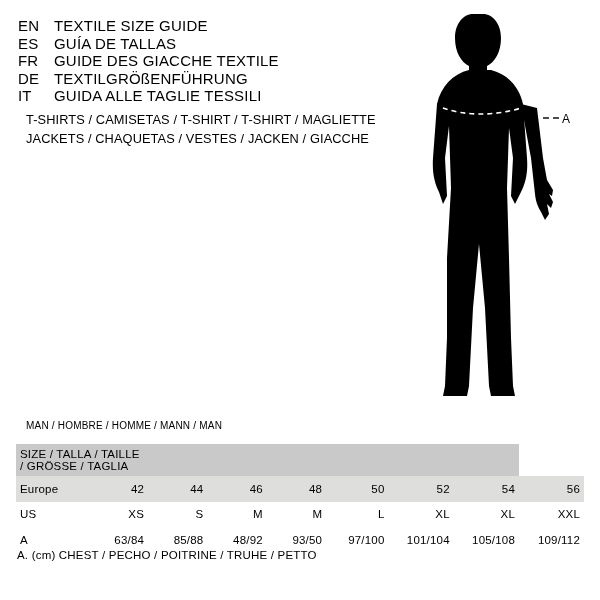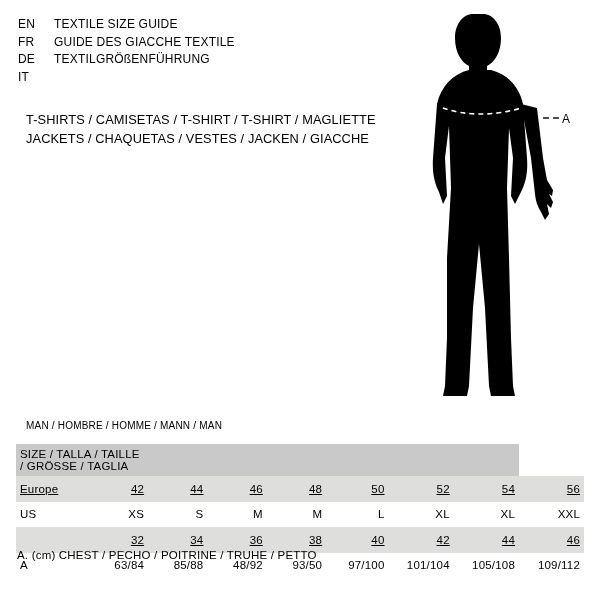--- a/index.html
+++ b/index.html
@@ -25,21 +25,21 @@
   .lang-block {
     position: absolute;
     left: 18px;
     top: 17px;
     width: 380px;
   }
   .lang-row {
     display: flex;
     align-items: baseline;
     height: 17.5px;
-    font-size: 12px;
+    font-size: 15px;
     letter-spacing: 0.2px;
   }
   .lang-code {
     width: 36px;
     flex: 0 0 36px;
   }
   .lang-text {
     flex: 1 1 auto;
     white-space: nowrap;
   }
@@ -98,21 +98,20 @@
     vertical-align: middle;
     letter-spacing: 0.2px;
   }
   .row-head td {
     background: #c9c9c9;
     font-size: 11.5px;
     height: 18px;
   }
   .row-shade td {
     background: #dededd;
-    text-decoration: underline;
   }
   .row-plain td {
     background: #ffffff;
     margin-top: 32px;
   }
   .col-label {
     width: 86px;
     padding-left: 4px !important;
   }
   .cell {
@@ -135,29 +134,34 @@
 <body>
 
 <div class="page">
 
   <div class="lang-block">
     <div class="lang-row">
       <span class="lang-code">EN</span>
       <span class="lang-text">TEXTILE SIZE GUIDE</span>
     </div>
     <div class="lang-row">
+      <span class="lang-code">ES</span>
+      <span class="lang-text">GUÍA DE TALLAS</span>
+    </div>
+    <div class="lang-row">
       <span class="lang-code">FR</span>
       <span class="lang-text">GUIDE DES GIACCHE TEXTILE</span>
     </div>
     <div class="lang-row">
       <span class="lang-code">DE</span>
       <span class="lang-text">TEXTILGRÖßENFÜHRUNG</span>
     </div>
     <div class="lang-row">
       <span class="lang-code">IT</span>
+      <span class="lang-text">GUIDA ALLE TAGLIE TESSILI</span>
     </div>
   </div>
 
   <div class="garment-block">
     <div class="garment-line">T-SHIRTS / CAMISETAS / T-SHIRT / T-SHIRT / MAGLIETTE</div>
     <div class="garment-line">JACKETS / CHAQUETAS / VESTES / JACKEN / GIACCHE</div>
   </div>
 
   <div class="figure-wrap">
     <svg width="200" height="400" viewBox="0 0 200 400">
@@ -244,31 +248,20 @@
         <td class="cell">XS</td>
         <td class="cell">S</td>
         <td class="cell">M</td>
         <td class="cell">M</td>
         <td class="cell">L</td>
         <td class="cell">XL</td>
         <td class="cell">XL</td>
         <td class="cell">XXL</td>
       </tr>
 
-      <tr class="row-shade">
-        <td class="col-label"></td>
-        <td class="cell">32</td>
-        <td class="cell">34</td>
-        <td class="cell">36</td>
-        <td class="cell">38</td>
-        <td class="cell">40</td>
-        <td class="cell">42</td>
-        <td class="cell">44</td>
-        <td class="cell">46</td>
-      </tr>
 
       <tr class="row-plain">
         <td class="col-label">A</td>
         <td class="cell">63/84</td>
         <td class="cell">85/88</td>
         <td class="cell">48/92</td>
         <td class="cell">93/50</td>
         <td class="cell">97/100</td>
         <td class="cell">101/104</td>
         <td class="cell">105/108</td>

